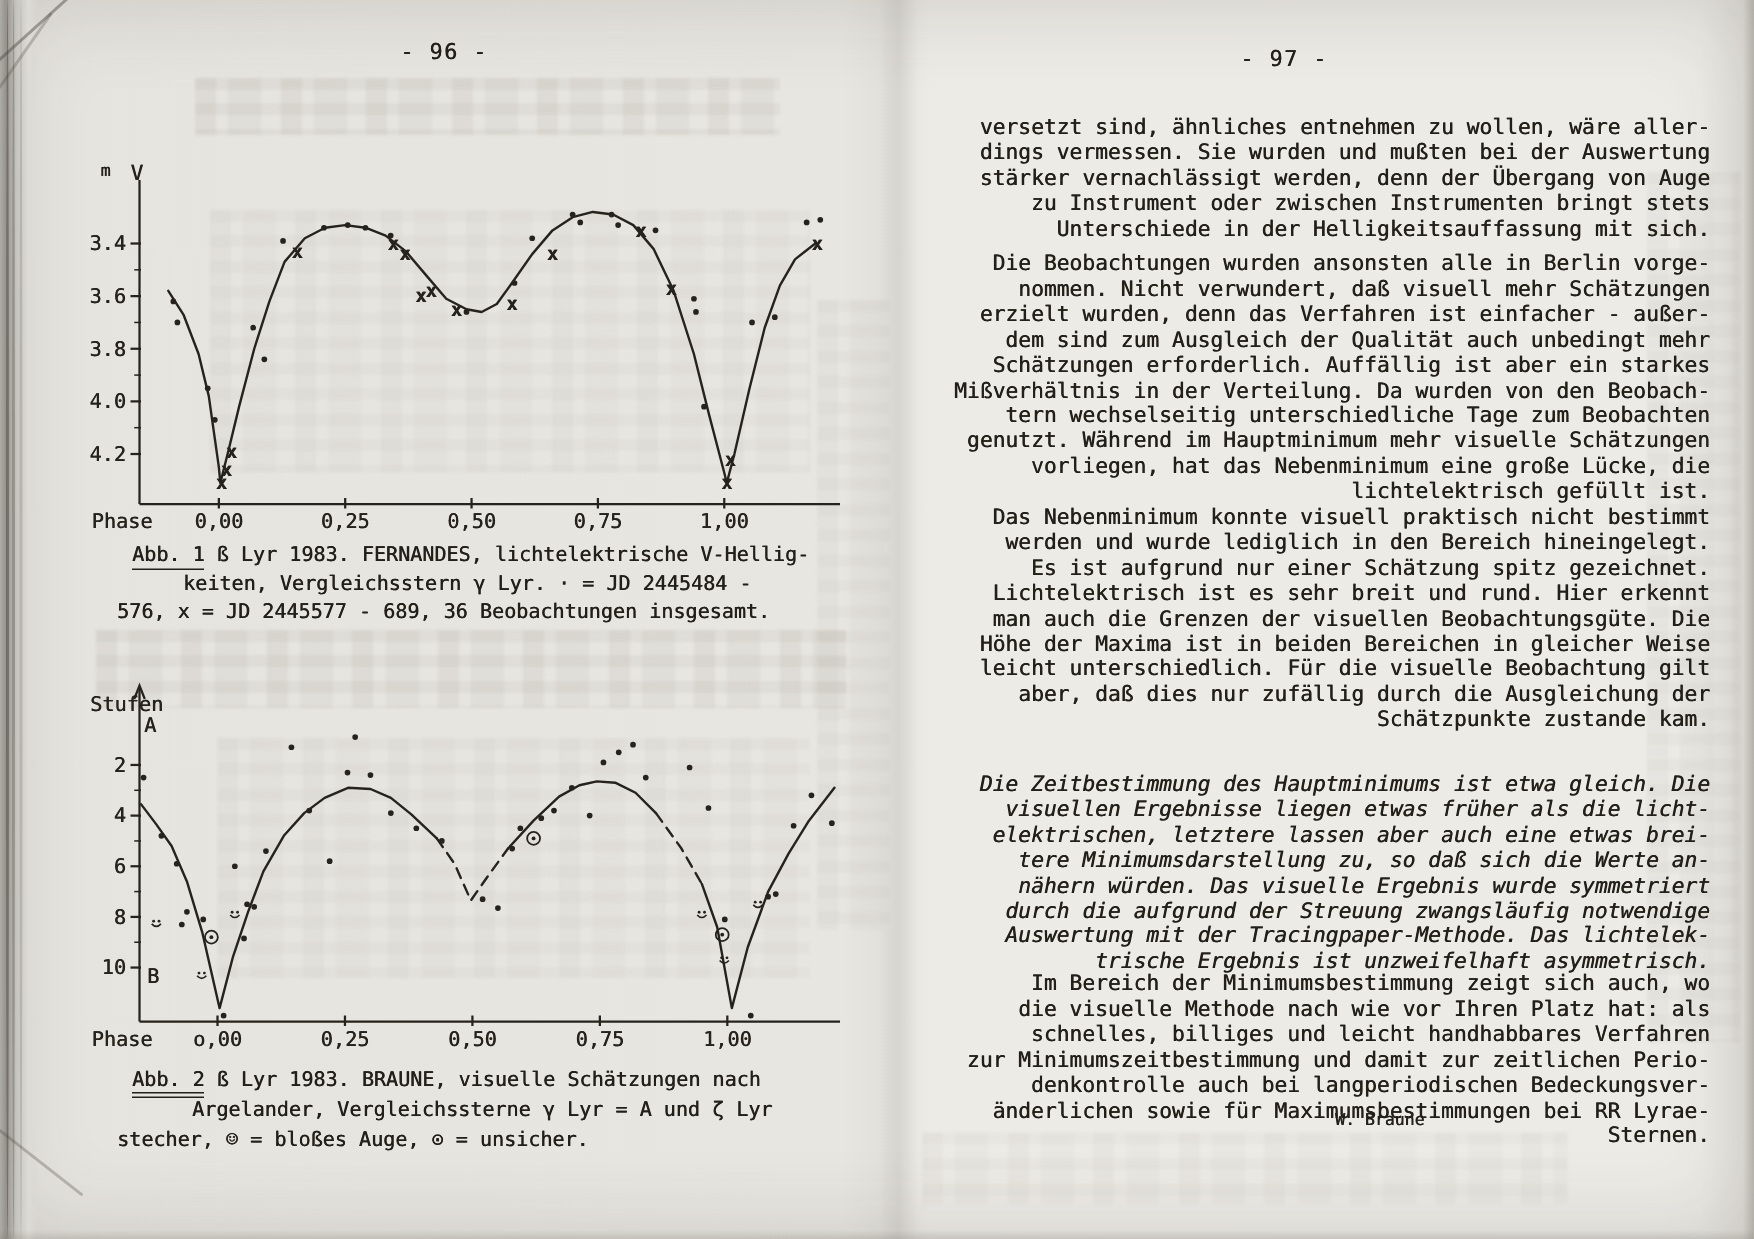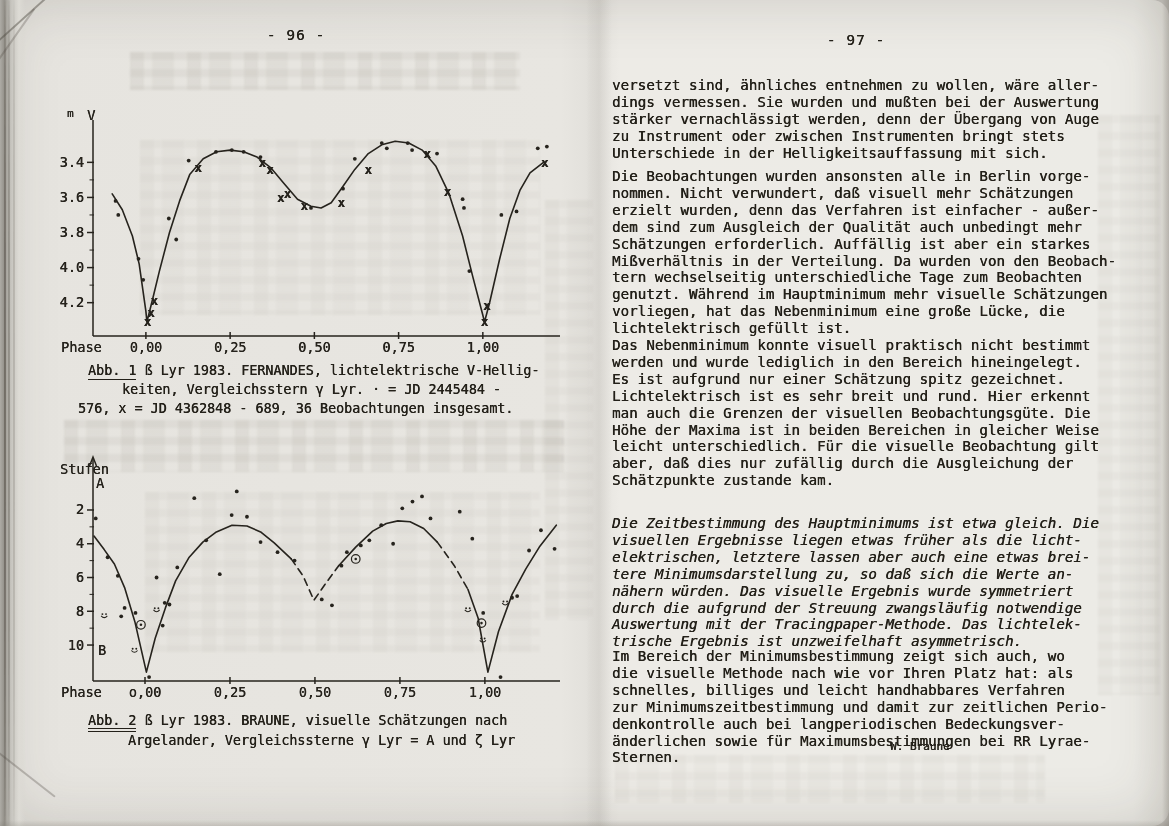--- a/index.html
+++ b/index.html
@@ -2,21 +2,21 @@
 <html><head>
 <meta charset="utf-8">
 <title>Scan</title>
 <style>
   html,body{margin:0;padding:0;}
   body{width:1169px;height:826px;overflow:hidden;background:#b8b5af;}
   .scan{position:relative;width:1169px;height:826px;
     background:linear-gradient(90deg,#d6d4cf 0,#e6e4df 26px,#e8e6e1 48%,#e2e0db 50.5%,#edebe6 53%,#ecebe6 97%,#e2e0da 100%);
     font-family:"DejaVu Sans Mono","Liberation Mono","DejaVu Sans",monospace;
     color:#232019;box-shadow:inset 0 0 60px rgba(60,55,45,0.18);}
-  .ink{color:#232019;text-shadow:0.3px 0 0 currentColor;border-radius:17px;}
+  .ink{color:#232019;text-shadow:0.3px 0 0 currentColor;}
   
   .edge-strip{position:absolute;left:0;top:0;bottom:0;width:26px;
     background:linear-gradient(90deg,#aeaca6 0,#96938c 4px,#c6c4be 11px,#dddbd5 19px,rgba(230,228,223,0) 26px);}
   .edge-line{position:absolute;top:0;bottom:0;width:2px;border-radius:50%;}
   .corner-line{position:absolute;height:2px;border-radius:2px;}
   .gutter{position:absolute;left:586px;top:0;bottom:0;width:26px;
     background:linear-gradient(90deg,rgba(90,85,76,0) 0,rgba(90,85,76,0.10) 50%,rgba(90,85,76,0) 100%);}
   .right-shadow{position:absolute;right:0;top:0;bottom:0;width:7px;
     background:linear-gradient(90deg,rgba(110,105,96,0) 0,rgba(110,105,96,0.28) 100%);}
   .bottom-shadow{position:absolute;left:0;right:0;bottom:0;height:6px;
@@ -45,21 +45,21 @@
   .cap2 .cap-line{line-height:19.8px;}
   .cap-rest{margin-left:8px;}
   .abb{white-space:pre;}
   .abb1{border-bottom:1.6px solid #232019;padding-bottom:1px;}
   .abb2{border-bottom:4px double #232019;padding-bottom:0;}
   .ind1{padding-left:34px;}
   .ind2{padding-left:40px;}
   .out{margin-left:-10px;}
   
   .textcol{position:absolute;left:612px;top:0;width:528px;}
-  .para{position:absolute;margin:0;white-space:pre-line;font-size:14.2px;line-height:16.9px;width:528px;}
+  .para{position:absolute;margin:0;white-space:pre-line;font-size:14.2px;line-height:16.9px;width:528px;text-align:right;}
   .p0{top:77px;}.p1{top:168px;}.p2{top:337px;}.p3{top:515px;font-style:italic;}.p4{top:648px;}
   .signature{position:absolute;left:890px;top:740px;font-size:11px;}
 </style>
 </head>
 <body>
 
 <div class="scan ink">
 
   <div class="edge-strip"></div>
   <div class="edge-line" style="left:4px;background:rgba(75,70,62,0.50);"></div>
@@ -153,21 +153,21 @@
       <text x="426.8838383838384" y="207.38032786885248" text-anchor="middle" class="xm">x</text>
       <text x="484.8376623376623" y="63.54426229508197" text-anchor="middle" class="xm">x</text>
       <text x="7" y="14" class="an" font-size="11">m</text>
       <text x="27" y="17" class="an" font-size="14">V</text>
       <text x="1" y="249" class="an" font-size="13.5">Phase</text>
     </svg>
 
   <div class="caption cap1" style="left:88px;top:362px;width:490px;">
     <div class="cap-line"><span class="abb abb1">Abb. 1</span><span class="cap-rest">ß Lyr 1983. FERNANDES, lichtelektrische V-Hellig-</span></div>
     <div class="cap-line ind1">keiten, Vergleichsstern γ Lyr. · = JD 2445484 -</div>
-    <div class="cap-line out">576, x = JD 4362848 - 689, 36 Beobachtungen insgesamt.</div>
+    <div class="cap-line out">576, x = JD 2445577 - 689, 36 Beobachtungen insgesamt.</div>
   </div>
 
   <svg class="chart" style="left:60px;top:448px;" width="520" height="262">
       <line x1="33" y1="10" x2="33" y2="233" class="ax"></line>
       <line x1="33" y1="233" x2="500" y2="233" class="ax"></line>
       <path d="M29.5 18 L33 9 L36.5 18" class="ax" fill="none"></path>
       <line x1="27" y1="61.97402597402598" x2="34" y2="61.97402597402598" class="ax"></line>
       <text x="24" y="66.47402597402598" text-anchor="end" class="tk">2</text>
       <line x1="27" y1="95.74025974025973" x2="34" y2="95.74025974025973" class="ax"></line>
       <text x="24" y="100.24025974025973" text-anchor="end" class="tk">4</text>
@@ -264,20 +264,21 @@
       <circle cx="421.4868995633188" cy="175.0909090909091" r="1.3" class="mk"></circle>
       <text x="0" y="26" class="an" font-size="13.5">Stufen</text>
       <text x="36" y="40" class="an" font-size="13.5">A</text>
       <text x="38" y="207" class="an" font-size="13.5">B</text>
       <text x="1" y="249" class="an" font-size="13.5">Phase</text>
     </svg>
 
   <div class="caption cap2" style="left:88px;top:711px;width:490px;">
     <div class="cap-line"><span class="abb abb2">Abb. 2</span><span class="cap-rest">ß Lyr 1983. BRAUNE, visuelle Schätzungen nach</span></div>
     <div class="cap-line ind2">Argelander, Vergleichssterne γ Lyr = A und ζ Lyr</div>
+    <div class="cap-line out">stecher, ☺ = bloßes Auge, ⊙ = unsicher.</div>
   </div>
 
   <div class="pageno" style="left:808px;top:32px;width:96px;">- 97 -</div>
 
   <div class="textcol">
     <p class="para p0">versetzt sind, ähnliches entnehmen zu wollen, wäre aller-
 dings vermessen. Sie wurden und mußten bei der Auswertung
 stärker vernachlässigt werden, denn der Übergang von Auge
 zu Instrument oder zwischen Instrumenten bringt stets
 Unterschiede in der Helligkeitsauffassung mit sich.</p>

